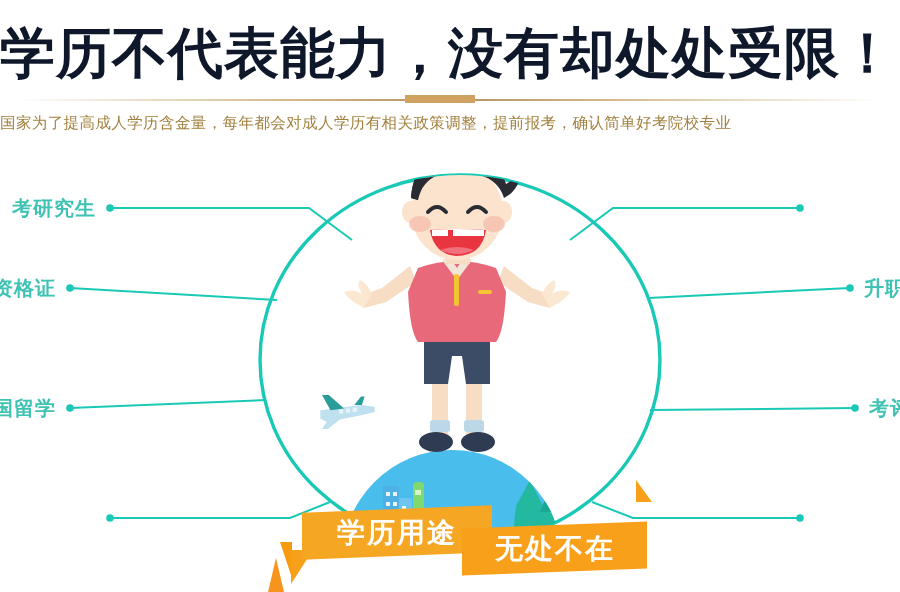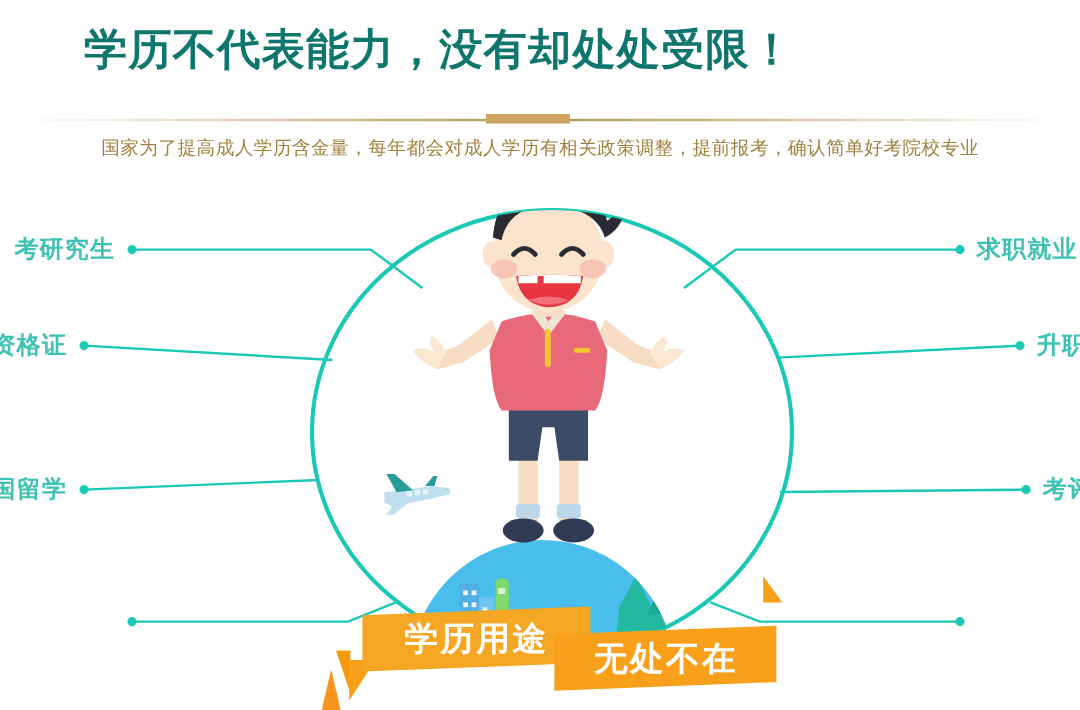--- a/index.html
+++ b/index.html
@@ -17,24 +17,24 @@
   
   #header {
     position: absolute;
     top: 0; left: 0;
     width: 900px; height: 150px;
   }
   #page-title {
     position: absolute;
     top: 17px; left: 0; width: 732px;
     text-align: center;
-    font-size: 36px;
+    font-size: 55px;
     font-weight: 900;
     letter-spacing: 1px;
-    color: #0f766e;
+    color: #0f172a;
     white-space: nowrap;
   }
   #divider-wrap {
     position: absolute;
     top: 95px; left: 0; width: 900px; height: 10px;
   }
   #divider-line {
     position: absolute;
     top: 4px; left: 18px; width: 864px; height: 1.5px;
     background: linear-gradient(to right,
@@ -44,21 +44,21 @@
        rgba(195,160,100,0.75) 68%,
        rgba(195,160,100,0) 100%);
   }
   #divider-block {
     position: absolute;
     top: 0px; left: 405px; width: 70px; height: 8px;
     background: #cfa262;
   }
   #page-subtitle {
     position: absolute;
-    top: 113px; left: 0; width: 900px;
+    top: 113px; left: 0; width: 724px;
     text-align: center;
     font-size: 15.5px;
     color: #a2813f;
     letter-spacing: 0.4px;
     white-space: nowrap;
   }
 
   
   #diagram {
     position: absolute;
@@ -333,21 +333,20 @@
         <rect x="448" y="80" width="5" height="7" fill="#e8353f"></rect>
         <path d="M 440 100 Q 457 94 474 100 Q 458 108 440 100 Z" fill="#f2707c"></path>
       </g>
     </g>
   </svg>
 
   <div class="spoke-label left" style="left:96px;  top:58px;">考研究生</div>
   <div class="spoke-label left" style="left:56px;  top:138px;">考资格证</div>
   <div class="spoke-label left" style="left:56px;  top:258px;">出国留学</div>
 
-  <div class="spoke-label right" style="left:814px; top:58px;">求职就业</div>
   <div class="spoke-label right" style="left:864px; top:138px;">升职加薪</div>
   <div class="spoke-label right" style="left:869px; top:258px;">考评职称</div>
 
   <div id="banner">
     <div id="triangle-bottom-left"></div>
     <div id="ribbon-tail-left"></div>
     <div id="ribbon-tail-bottom"></div>
     <div id="ribbon-tail-right"></div>
 
     <div class="ribbon" id="ribbon-a">

